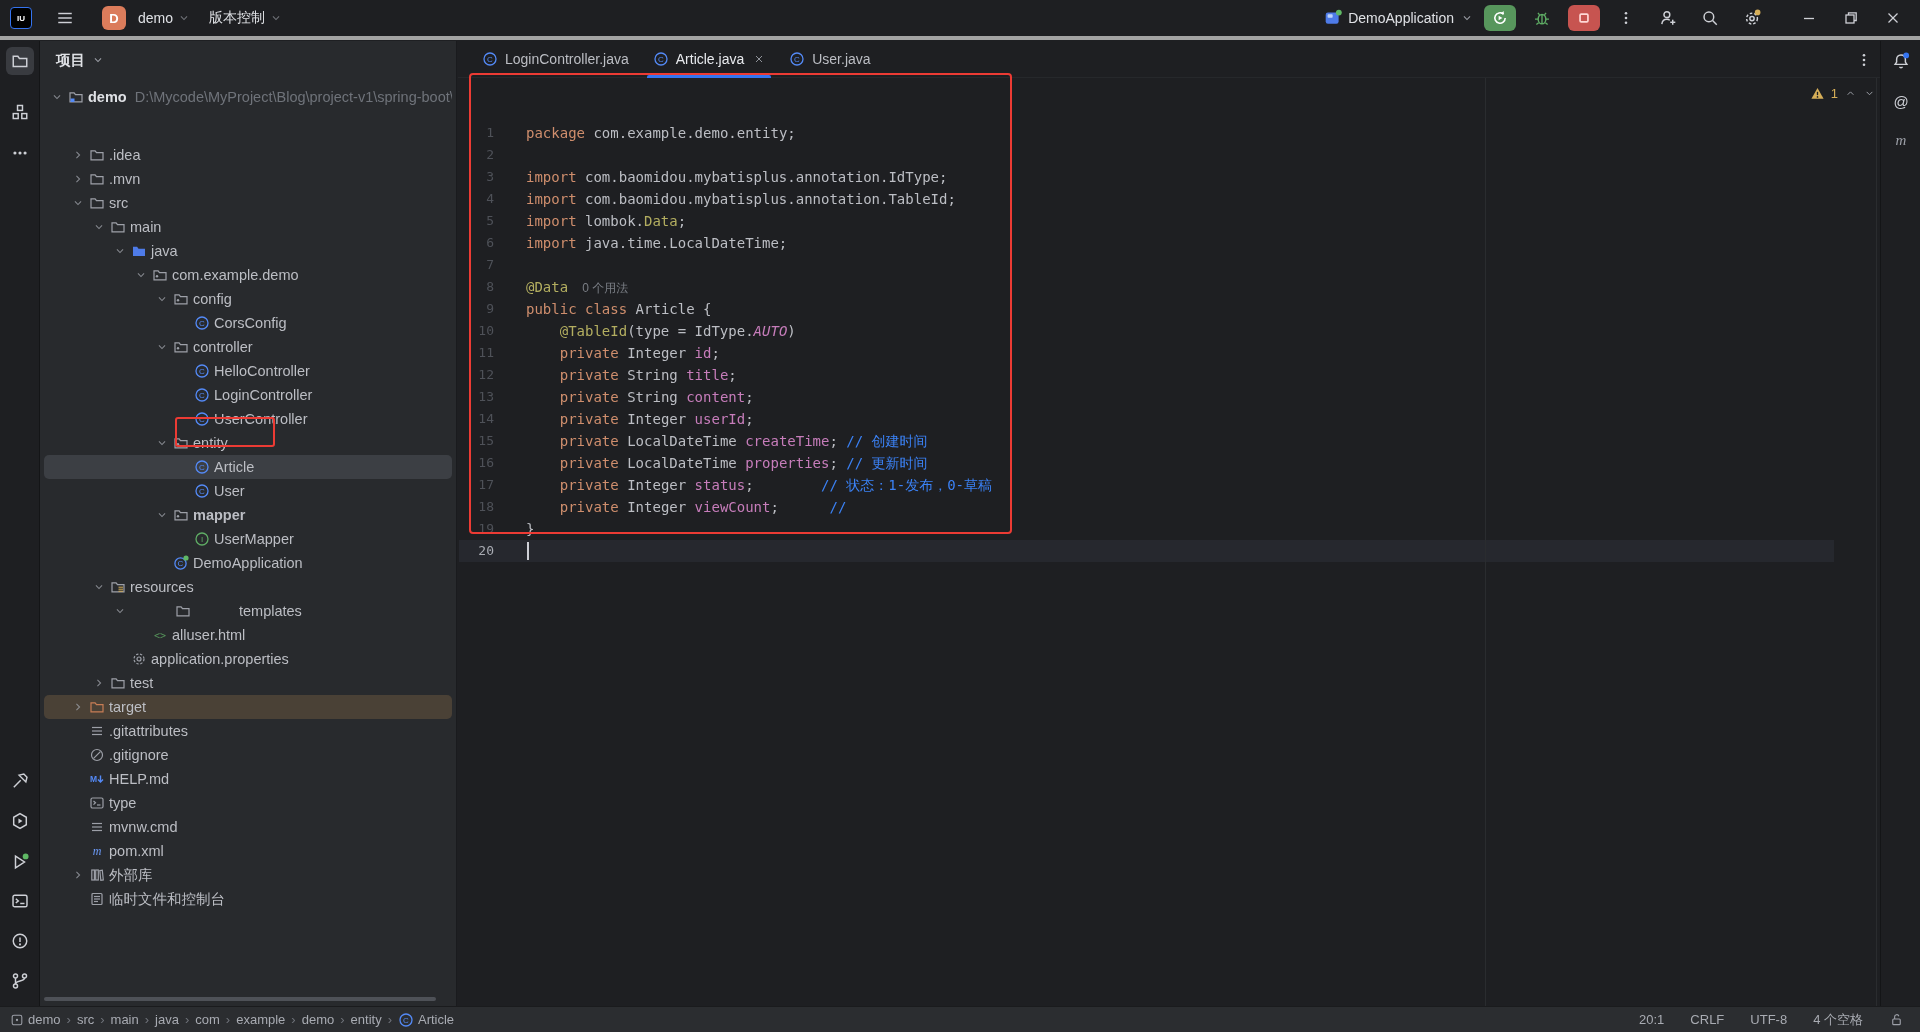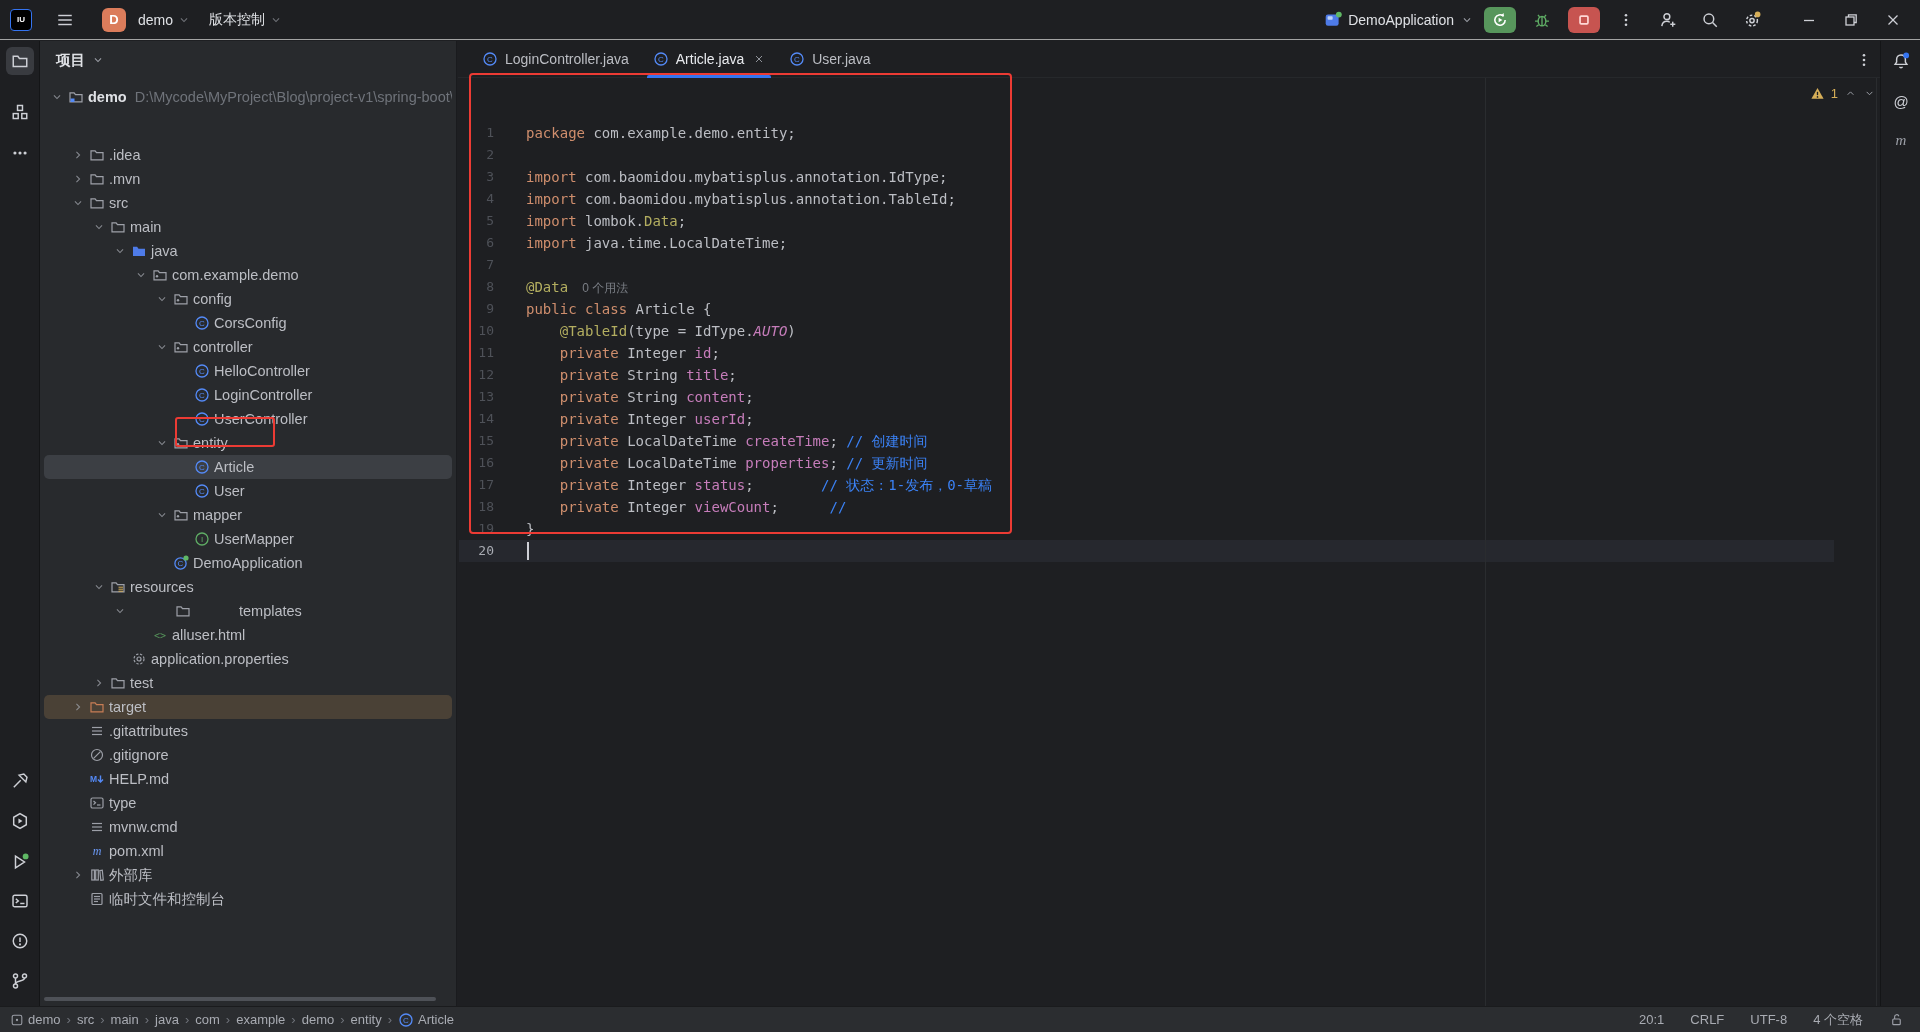--- a/index.html
+++ b/index.html
@@ -2,21 +2,21 @@
 <html><head>
 <meta charset="utf-8">
 <style>
   * { margin:0; padding:0; box-sizing:border-box; }
   html,body { width:1920px; height:1032px; overflow:hidden; background:#1E1F22;
     font-family:"Liberation Sans", sans-serif; }
   .app { position:absolute; inset:0; width:1920px; height:1032px; color:#BCBEC4; }
 
   
   .titlebar { position:absolute; left:0; top:0; width:1920px; height:40px;
-    background:#1E1F22; border-bottom:1px solid #a3a3a3; display:flex; align-items:center; }
+    background:#1E1F22; border-bottom:4px solid #a3a3a3; display:flex; align-items:center; }
   .tb-left { display:flex; align-items:center; gap:6px; padding-left:10px; }
   .logo { width:22px; height:22px; border-radius:4px; background:#000; border:1.6px solid #3574F0;
     color:#fff; font-size:8px; font-weight:bold; display:flex; align-items:center; justify-content:center; }
   .hamburger { width:30px; height:30px; margin-left:12px; display:flex; align-items:center; justify-content:center; }
   .dbadge { width:24px; height:24px; margin-left:16px; border-radius:6px; background:#DB7C5B; color:#fff;
     font-weight:bold; font-size:13px; display:flex; align-items:center; justify-content:center; }
   .tb-item { display:flex; align-items:center; gap:4px; color:#DFE1E5; font-size:14px; padding:4px 6px; border-radius:4px; }
   .tb-item .chev { opacity:.65; }
   .tb-right { margin-left:auto; display:flex; align-items:center; gap:10px; padding-right:10px; }
   .runwidget { display:flex; align-items:center; gap:6px; color:#DFE1E5; font-size:14px; }
@@ -536,21 +536,21 @@
         <div class="trow" style="padding-left: 130px;">
           <span class="tspacer"></span>
           <span class="ticon">
             <svg viewBox="0 0 16 16" width="16" height="16">
               <circle cx="8" cy="8" r="6" stroke="#548AF7" fill="none" stroke-width="1.3"></circle>
               <text x="8" y="10.8" text-anchor="middle" font-size="8" fill="#548AF7" font-family="Liberation Sans">C</text>
             </svg>
           </span>
           <span class="tlabel">User</span>
         </div>
-        <div class="trow" style="padding-left: 109px;">
+        <div class="trow" style="padding-left: 109px; font-weight: bold;">
           <span class="tchev">
             <svg viewBox="0 0 16 16" width="14" height="14">
               <polyline points="4.5,6.2 8,9.8 11.5,6.2" stroke="#9DA0A8" fill="none" stroke-width="1.2"></polyline>
             </svg>
           </span>
           <span class="ticon">
             <svg viewBox="0 0 16 16" width="16" height="16">
               <path d="M2 3.8h4.1l1.4 1.9H14v7.2H2z" stroke="#9DA0A8" fill="none" stroke-width="1.2"></path>
               <circle cx="5" cy="9.2" r="1.2" fill="#9DA0A8"></circle>
             </svg>

